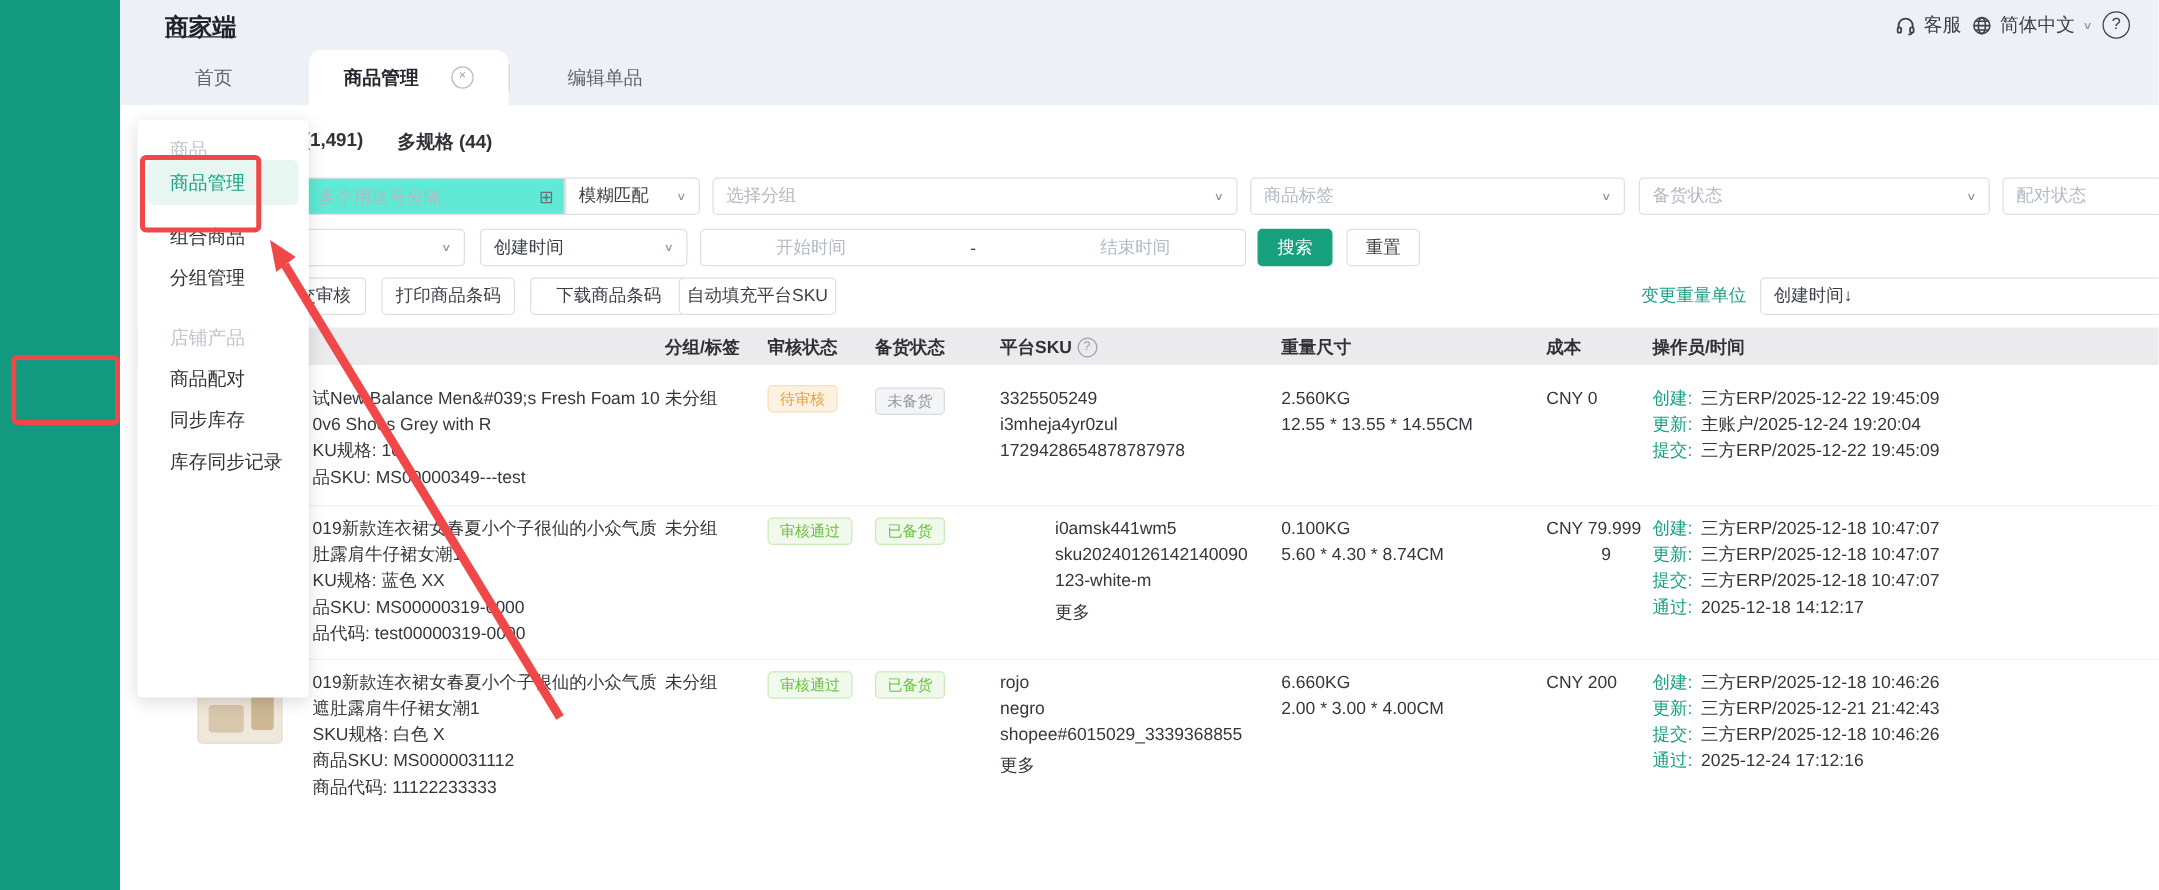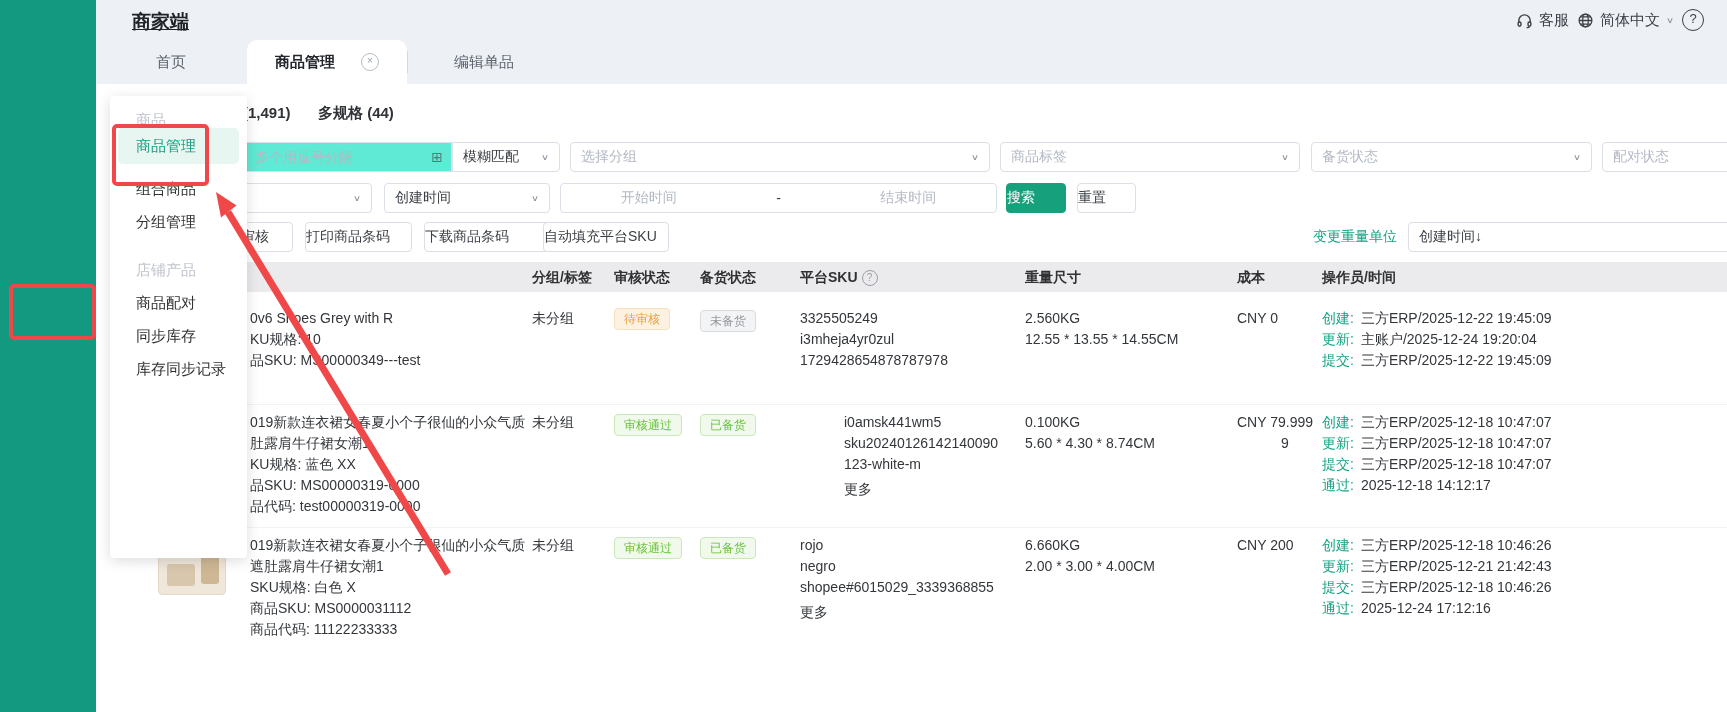--- a/index.html
+++ b/index.html
@@ -31,21 +31,21 @@
 
   
   .subtab{top:104px;font-size:15px;color:#2f3237;font-weight:bold;cursor:pointer;}
   .sel{border:1px solid #dcdfe6;border-radius:4px;background:#fff;height:30px;display:flex;align-items:center;justify-content:space-between;padding:0 10px;font-size:14px;color:#b3b9c4;box-sizing:border-box;}
   .sel .val{white-space:nowrap;overflow:hidden;}
   .dark{color:#3b3f45;}
   .kw-wrap{border:1px solid #dcdfe6;border-radius:4px 0 0 4px;background:#5eead4;height:30px;display:flex;align-items:center;box-sizing:border-box;padding:0 8px 0 14px;}
   .kw-input{border:none;outline:none;flex:1;font-size:14px;color:#3b3f45;background:transparent;min-width:0;}
   .kw-input::placeholder{color:#b3b9c4;}
   .batch-ic{color:#6a7077;font-size:14px;margin-left:6px;}
-  .btn{border:1px solid #dcdfe6;border-radius:4px;background:#fff;height:30px;display:flex;align-items:center;justify-content:flex-start;font-size:14px;color:#3b3f45;box-sizing:border-box;cursor:pointer;}
+  .btn{border:1px solid #dcdfe6;border-radius:4px;background:#fff;height:30px;display:flex;align-items:center;justify-content:center;font-size:14px;color:#3b3f45;box-sizing:border-box;cursor:pointer;}
   .btn.primary{background:#17a07c;border-color:#17a07c;color:#fff;}
   .link{color:#17a283;font-size:14px;cursor:pointer;}
 
   
   .thead{left:110px;top:262px;width:1617px;height:30px;background:#ebebed;}
   .th{top:269px;font-size:14px;font-weight:bold;color:#303133;}
   .cell-line{font-size:14px;color:#33363b;line-height:21px;white-space:nowrap;}
   .prod{width:280px;overflow:hidden;}
   .badge{display:inline-block;font-size:12px;padding:4px 9px;border-radius:4px;line-height:1;}
   .badge.orange{color:#e6a23c;background:#fdf1e2;border:1px solid #f6e0bb;}
@@ -179,20 +179,21 @@
   <div class="abs th" style="left:700px;">备货状态</div>
   <div class="abs th" style="left:800px;display:flex;align-items:center;gap:4px;">
     <span>平台SKU</span>
     <span style="width:14px;height:14px;border:1px solid #9aa0a8;border-radius:50%;font-size:10px;line-height:13px;text-align:center;color:#9aa0a8;font-weight:normal;">?</span>
   </div>
   <div class="abs th" style="left:1025px;">重量尺寸</div>
   <div class="abs th" style="left:1237px;">成本</div>
   <div class="abs th" style="left:1322px;">操作员/时间</div>
 
   <div class="abs prod" style="left:250px;top:308px;">
+    <div class="cell-line">试New Balance Men&amp;#039;s Fresh Foam 10</div>
     <div class="cell-line">0v6 Shoes Grey with R</div>
     <div class="cell-line">KU规格: 10</div>
     <div class="cell-line">品SKU: MS00000349---test</div>
   </div>
   <div class="abs cell-line" style="left:532px;top:308px;">未分组</div>
   <div class="abs" style="left:614px;top:308px;text-align:right;"><span class="badge orange">待审核</span></div>
   <div class="abs" style="left:700px;top:310px;"><span class="badge grey">未备货</span></div>
   <div class="abs" style="left:800px;top:308px;">
     <div class="cell-line">3325505249</div>
     <div class="cell-line">i3mheja4yr0zul</div>

